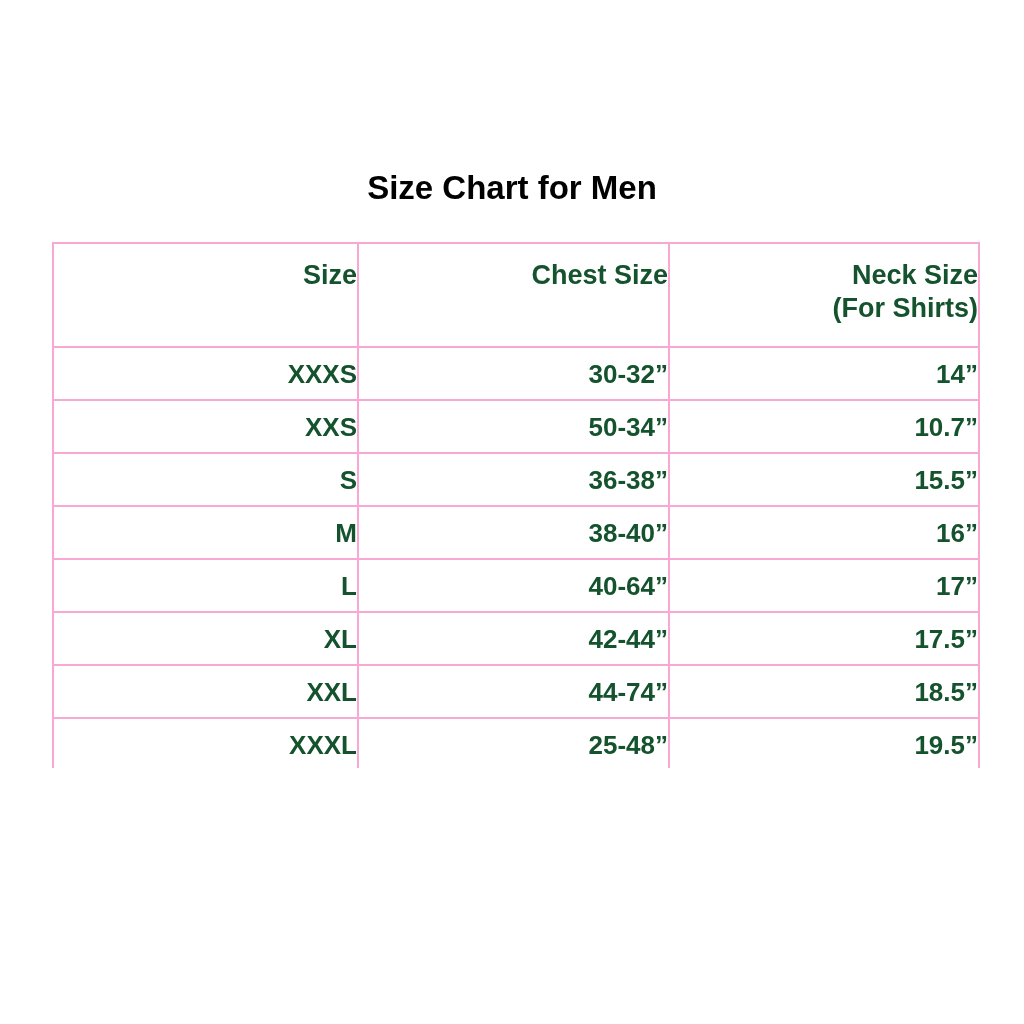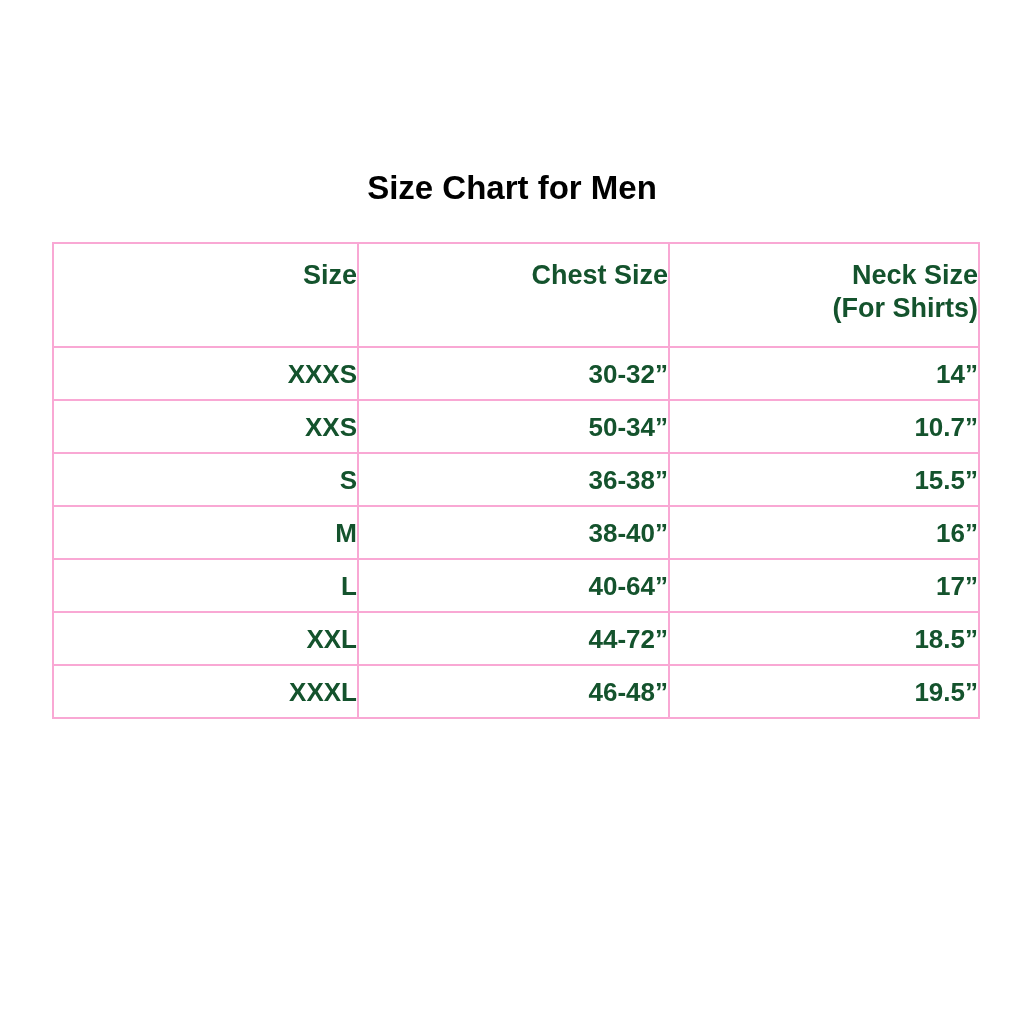--- a/index.html
+++ b/index.html
@@ -105,25 +105,30 @@
         <td>M</td>
         <td>38-40”</td>
         <td>16”</td>
       </tr>
       <tr>
         <td>L</td>
         <td>40-64”</td>
         <td>17”</td>
       </tr>
       <tr>
+        <td>XL</td>
+        <td>42-44”</td>
+        <td>17.5”</td>
+      </tr>
+      <tr>
         <td>XXL</td>
-        <td>44-72”</td>
+        <td>44-74”</td>
         <td>18.5”</td>
       </tr>
       <tr>
         <td>XXXL</td>
-        <td>46-48”</td>
+        <td>25-48”</td>
         <td>19.5”</td>
       </tr>
     </tbody>
   </table>
 
 </div>
 
 </body></html>

